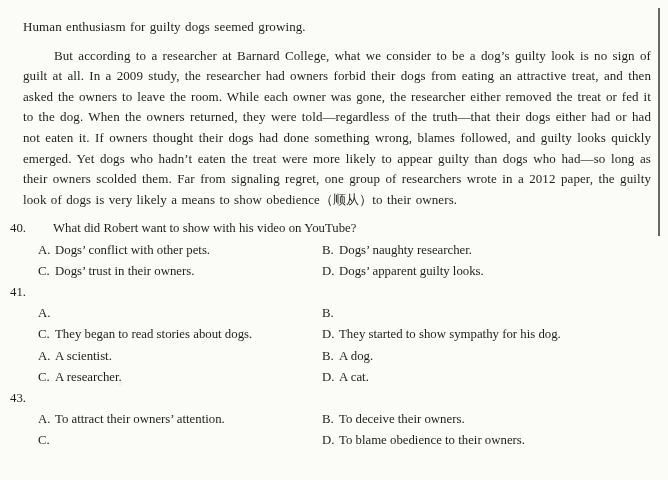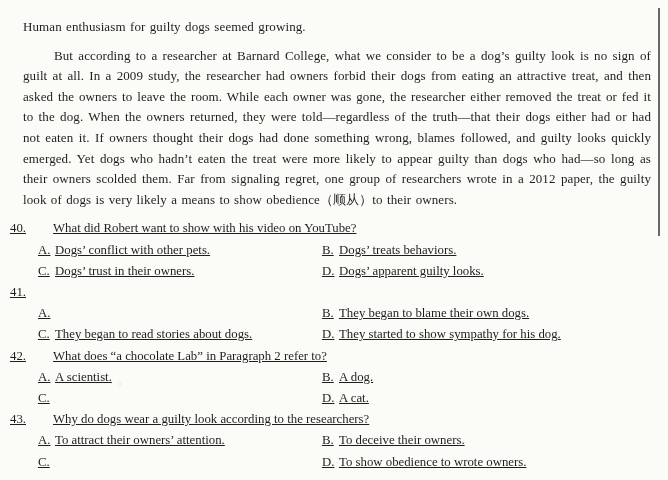--- a/index.html
+++ b/index.html
@@ -45,21 +45,20 @@
     text-align: justify;
     letter-spacing: 0.1px;
     word-spacing: 1px;
   }
   .passage .indent {
     text-indent: 31px;
   }
   .questions {
     font-size: 12.8px;
     line-height: 21.2px;
-    text-decoration: underline;
   }
   .q-stem {
     display: flex;
     margin-left: -5px;
     white-space: nowrap;
   }
   .q-num {
     flex: 0 0 43px;
   }
   .options {
@@ -95,21 +94,21 @@
           <span class="q-num">40.</span>
           <span>What did Robert want to show with his video on YouTube?</span>
         </div>
         <div class="options">
           <div class="option">
             <span class="opt-label">A.</span>
             <span>Dogs’ conflict with other pets.</span>
           </div>
           <div class="option">
             <span class="opt-label">B.</span>
-            <span>Dogs’ treats behaviors.</span>
+            <span>Dogs’ naughty researcher.</span>
           </div>
           <div class="option">
             <span class="opt-label">C.</span>
             <span>Dogs’ trust in their owners.</span>
           </div>
           <div class="option">
             <span class="opt-label">D.</span>
             <span>Dogs’ apparent guilty looks.</span>
           </div>
         </div>
@@ -118,76 +117,71 @@
       <div class="question">
         <div class="q-stem">
           <span class="q-num">41.</span>
         </div>
         <div class="options">
           <div class="option">
             <span class="opt-label">A.</span>
           </div>
           <div class="option">
             <span class="opt-label">B.</span>
-            <span>They began to blame their own dogs.</span>
           </div>
           <div class="option">
             <span class="opt-label">C.</span>
             <span>They began to read stories about dogs.</span>
           </div>
           <div class="option">
             <span class="opt-label">D.</span>
             <span>They started to show sympathy for his dog.</span>
           </div>
         </div>
       </div>
 
       <div class="question">
-        <div class="q-stem">
-          <span class="q-num">42.</span>
-          <span>What does “a chocolate Lab” in Paragraph 2 refer to?</span>
-        </div>
         <div class="options">
           <div class="option">
             <span class="opt-label">A.</span>
             <span>A scientist.</span>
           </div>
           <div class="option">
             <span class="opt-label">B.</span>
             <span>A dog.</span>
           </div>
           <div class="option">
             <span class="opt-label">C.</span>
+            <span>A researcher.</span>
           </div>
           <div class="option">
             <span class="opt-label">D.</span>
             <span>A cat.</span>
           </div>
         </div>
       </div>
 
       <div class="question">
         <div class="q-stem">
           <span class="q-num">43.</span>
-          <span>Why do dogs wear a guilty look according to the researchers?</span>
         </div>
         <div class="options">
           <div class="option">
             <span class="opt-label">A.</span>
             <span>To attract their owners’ attention.</span>
           </div>
           <div class="option">
             <span class="opt-label">B.</span>
             <span>To deceive their owners.</span>
           </div>
           <div class="option">
             <span class="opt-label">C.</span>
           </div>
           <div class="option">
             <span class="opt-label">D.</span>
-            <span>To show obedience to wrote owners.</span>
+            <span>To blame obedience to their owners.</span>
           </div>
         </div>
       </div>
 
     </div>
   </div>
 </div>
 
 </body></html>

